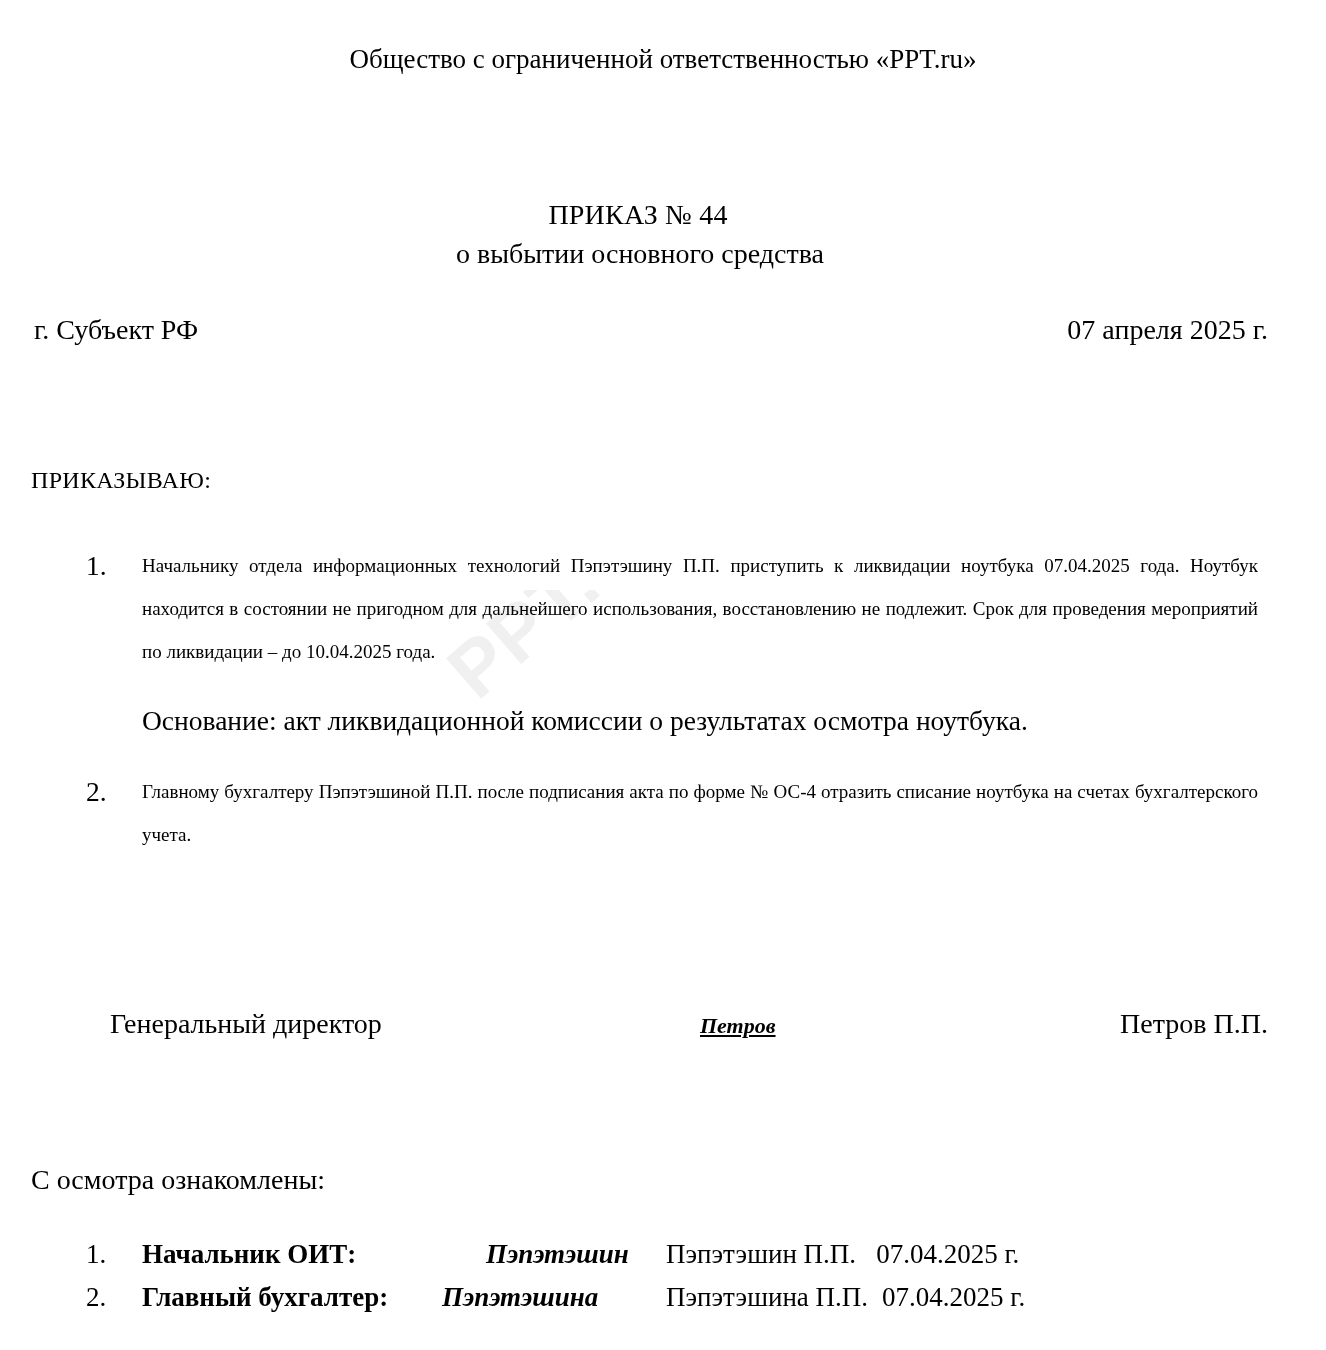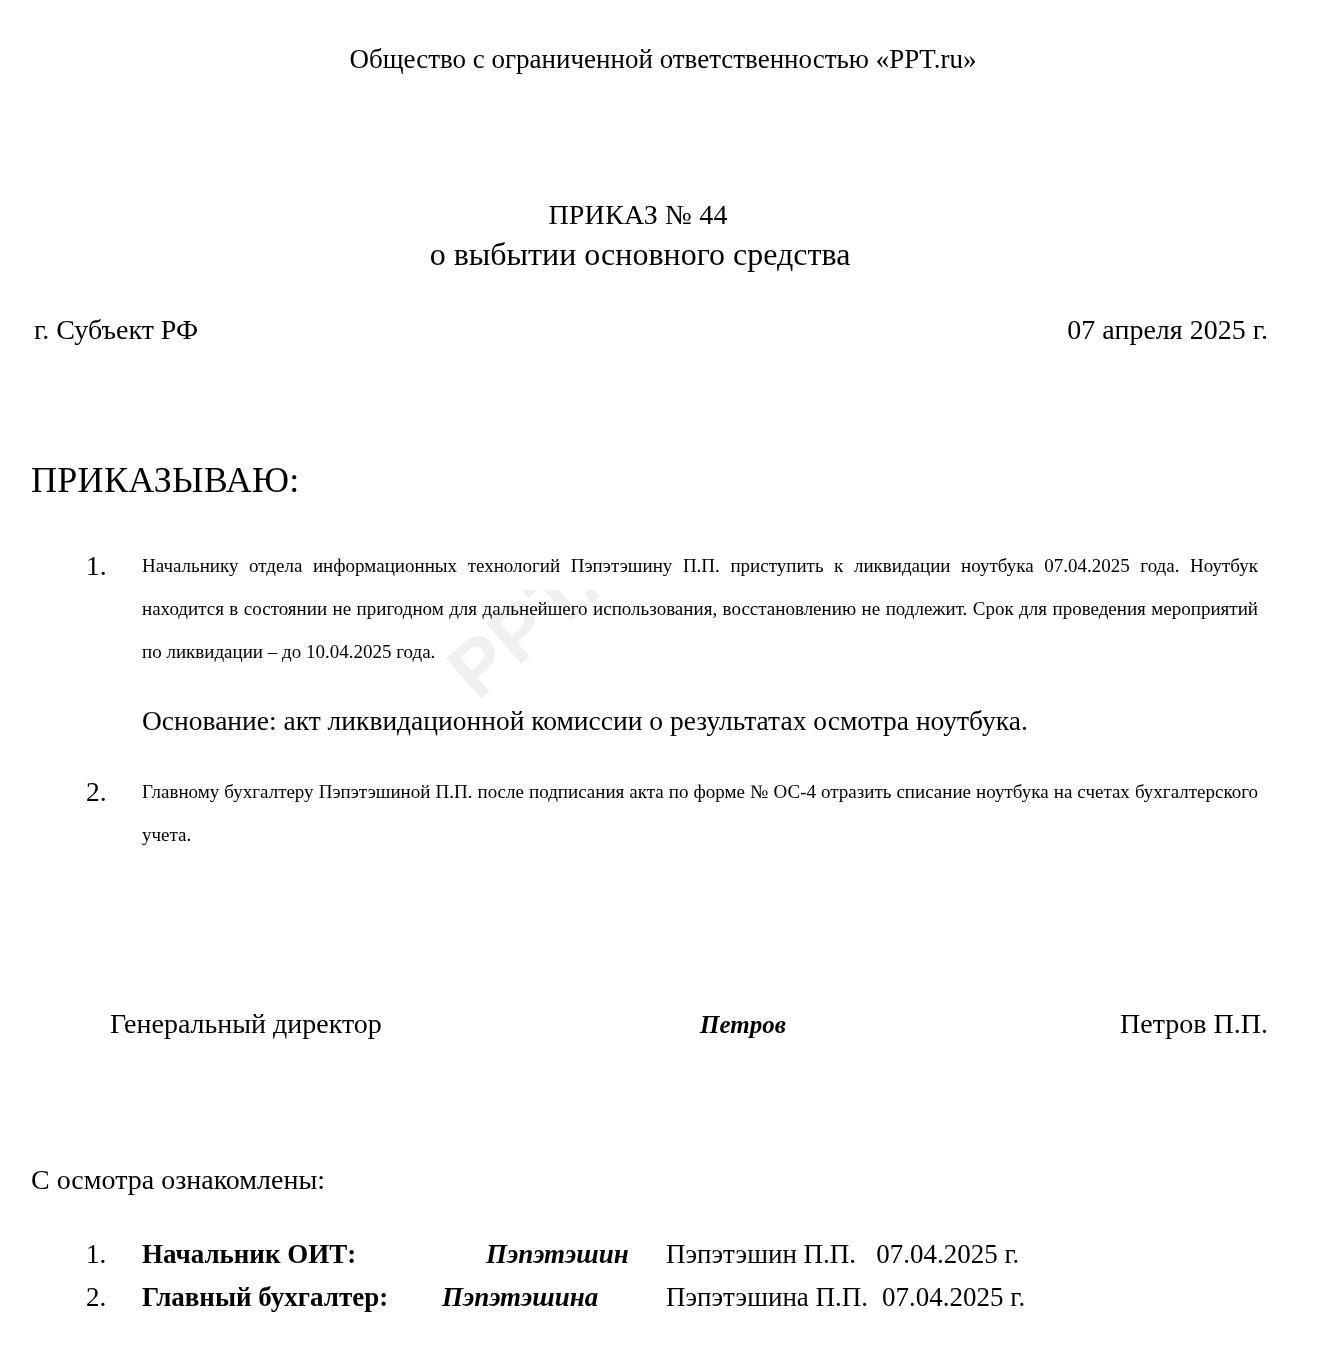--- a/index.html
+++ b/index.html
@@ -74,21 +74,21 @@
     font-size: 28px;
     line-height: 40px;
     letter-spacing: 0.2px;
   }
   .doc-subtitle {
     position: absolute;
     left: 0;
     top: 234px;
     width: 1280px;
     text-align: center;
-    font-size: 32px;
+    font-size: 28px;
     line-height: 40px;
   }
 
   
   .placedate {
     position: absolute;
     left: 34px;
     top: 310px;
     width: 1234px;
     display: flex;
@@ -96,21 +96,21 @@
     align-items: baseline;
     font-size: 28px;
     line-height: 40px;
   }
 
   
   .order-word {
     position: absolute;
     left: 31px;
     top: 460px;
-    font-size: 36px;
+    font-size: 24px;
     line-height: 40px;
     letter-spacing: 0.3px;
   }
 
   
   .clauses {
     position: absolute;
     left: 86px;
     top: 544px;
     width: 1172px;
@@ -155,21 +155,22 @@
     display: flex;
     align-items: baseline;
     font-size: 28px;
     line-height: 40px;
   }
   .sign-role { flex: 0 0 590px; text-align: left; margin-left: 20px; }
   .sign-sample {
     flex: 0 0 auto;
     font-style: italic;
     font-weight: 700;
-    font-size: 25px;
+    font-size: 22px;
+    text-decoration: underline;
   }
   .sign-name {
     margin-left: auto;
     text-align: right;
   }
 
   
   .ack-title {
     position: absolute;
     left: 31px;

